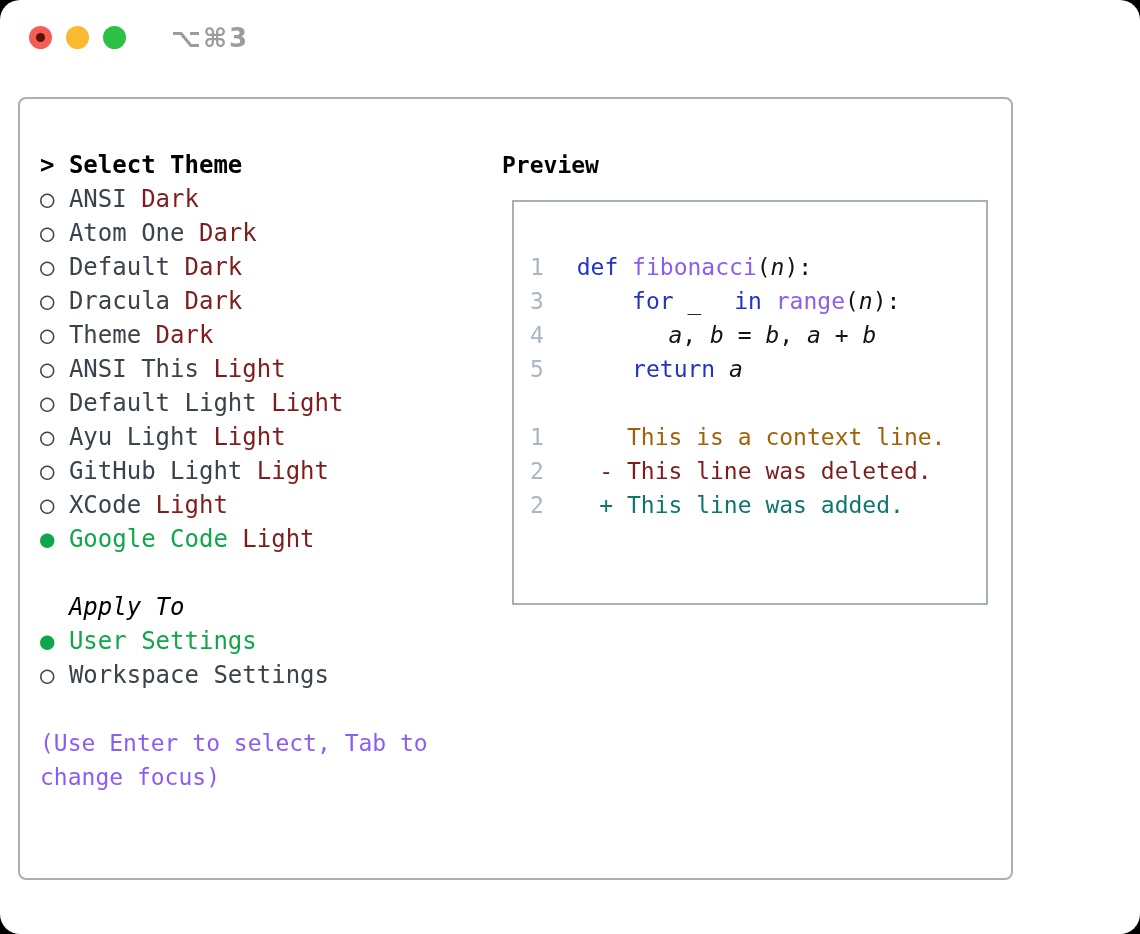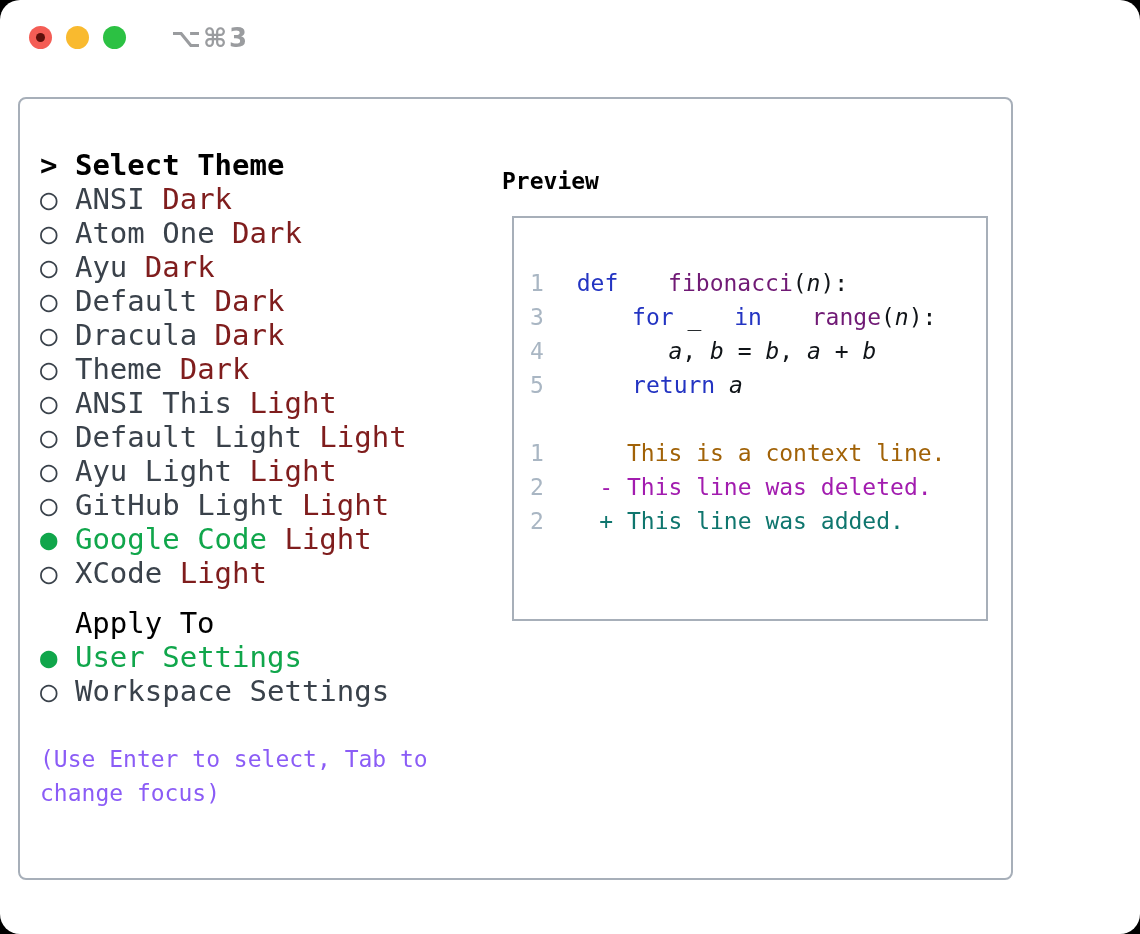--- a/index.html
+++ b/index.html
@@ -19,43 +19,43 @@
     margin-left:31px; margin-top:-1px; font-family:"DejaVu Sans","Liberation Sans",sans-serif;
     font-size:26px; line-height:26px; font-weight:bold; color:#9a9c9f; letter-spacing:2px;
   }
   
   .panel {
     margin-left:18px; width:995px; height:783px; box-sizing:border-box;
     border:2px solid #a7afb9; border-radius:8px;
     padding:49px 0 0 20px; display:flex;
   }
   .left-col { width:462px; flex:none; }
-  .row { height:34px; line-height:34px; font-size:29px; white-space:pre; color:#3a424b; }
+  .row { height:34px; line-height:34px; font-size:24px; white-space:pre; color:#3a424b; }
   .row .bullet { color:#3a424b; }
   .row .tvariant { color:#7f1d1d; }
   .row.selected .bullet, .row.selected .tname, .row.selected .olabel { color:var(--green); }
   .header-row { font-weight:bold; color:#000; }
   .header-row .caret { font-weight:bold; color:#000; }
-  .apply-header { margin-top:16px; color:#000; text-indent:2ch; }
+  .apply-header { margin-top:34px; color:#000; text-indent:2ch;font-style:italic; }
   .hint { margin-top:34px; width:442px; font-size:23px; line-height:34px; color:#8b5cf6; }
   
   .right-col { flex:none; }
-  .preview-heading { height:34px; line-height:34px; font-size:23px; font-weight:bold; color:#000; white-space:pre;margin-top:16px; }
+  .preview-heading { height:34px; line-height:34px; font-size:23px; font-weight:bold; color:#000; white-space:pre; }
   .preview-box {
     margin-left:10px; margin-top:18px; width:476px; height:405px; box-sizing:border-box;
     border:2px solid #a7afb9; padding:48px 0 0 16px; overflow:hidden;
   }
   .code-line { height:34px; line-height:34px; font-size:23px; white-space:pre; color:#101418; }
   .lnum { color:#a9b6c3; }
   .tok-kw  { color:#2334c2;margin-left:19px; }
-  .tok-fn  { color:#701a75;margin-left:36px; }
+  .tok-fn  { color:#8b5cf6; }
   .tok-num { color:#0d6d6d; }
   .ital    { font-style:italic; }
   .tok-context { color:#a16207; }
-  .tok-deleted { color:#a21caf;text-align:center; }
+  .tok-deleted { color:#7f1d1d;text-align:center; }
   .tok-added   { color:#0f766e;margin-top:47px; }
   :root { --green:#10a64b; }
 </style>
 </head>
 <body>
 
 <div class="window">
 
   <div class="titlebar">
     <span class="light light-close"></span>
@@ -65,30 +65,29 @@
   </div>
 
   <div class="panel">
 
     <div class="left-col">
       <div class="row header-row"><span class="caret">&gt; </span><span>Select Theme</span></div>
 
       <div id="theme-list">
           <div class="row theme-row"><span class="bullet">○ </span><span class="tname">ANSI </span><span class="tvariant">Dark</span></div>
           <div class="row theme-row"><span class="bullet">○ </span><span class="tname">Atom One </span><span class="tvariant">Dark</span></div>
-          <div class="row theme-row"><span class="bullet">○ </span><span class="tname">Ayu </span><span class="tvariant">Dark</span></div>
           <div class="row theme-row"><span class="bullet">○ </span><span class="tname">Default </span><span class="tvariant">Dark</span></div>
           <div class="row theme-row"><span class="bullet">○ </span><span class="tname">Dracula </span><span class="tvariant">Dark</span></div>
           <div class="row theme-row"><span class="bullet">○ </span><span class="tname">Theme </span><span class="tvariant">Dark</span></div>
           <div class="row theme-row"><span class="bullet">○ </span><span class="tname">ANSI This </span><span class="tvariant">Light</span></div>
           <div class="row theme-row"><span class="bullet">○ </span><span class="tname">Default Light </span><span class="tvariant">Light</span></div>
           <div class="row theme-row"><span class="bullet">○ </span><span class="tname">Ayu Light </span><span class="tvariant">Light</span></div>
           <div class="row theme-row"><span class="bullet">○ </span><span class="tname">GitHub Light </span><span class="tvariant">Light</span></div>
+          <div class="row theme-row"><span class="bullet">○ </span><span class="tname">XCode </span><span class="tvariant">Light</span></div>
           <div class="row theme-row selected"><span class="bullet">● </span><span class="tname">Google Code </span><span class="tvariant">Light</span></div>
-          <div class="row theme-row"><span class="bullet">○ </span><span class="tname">XCode </span><span class="tvariant">Light</span></div>
         </div>
 
       <div class="row apply-header">Apply To</div>
       <div id="apply-list">
           <div class="row selected"><span class="bullet">● </span><span class="olabel">User Settings</span></div>
           <div class="row"><span class="bullet">○ </span><span class="olabel">Workspace Settings</span></div>
         </div>
 
       <div class="hint">(Use Enter to select, Tab to change focus)</div>
     </div>

